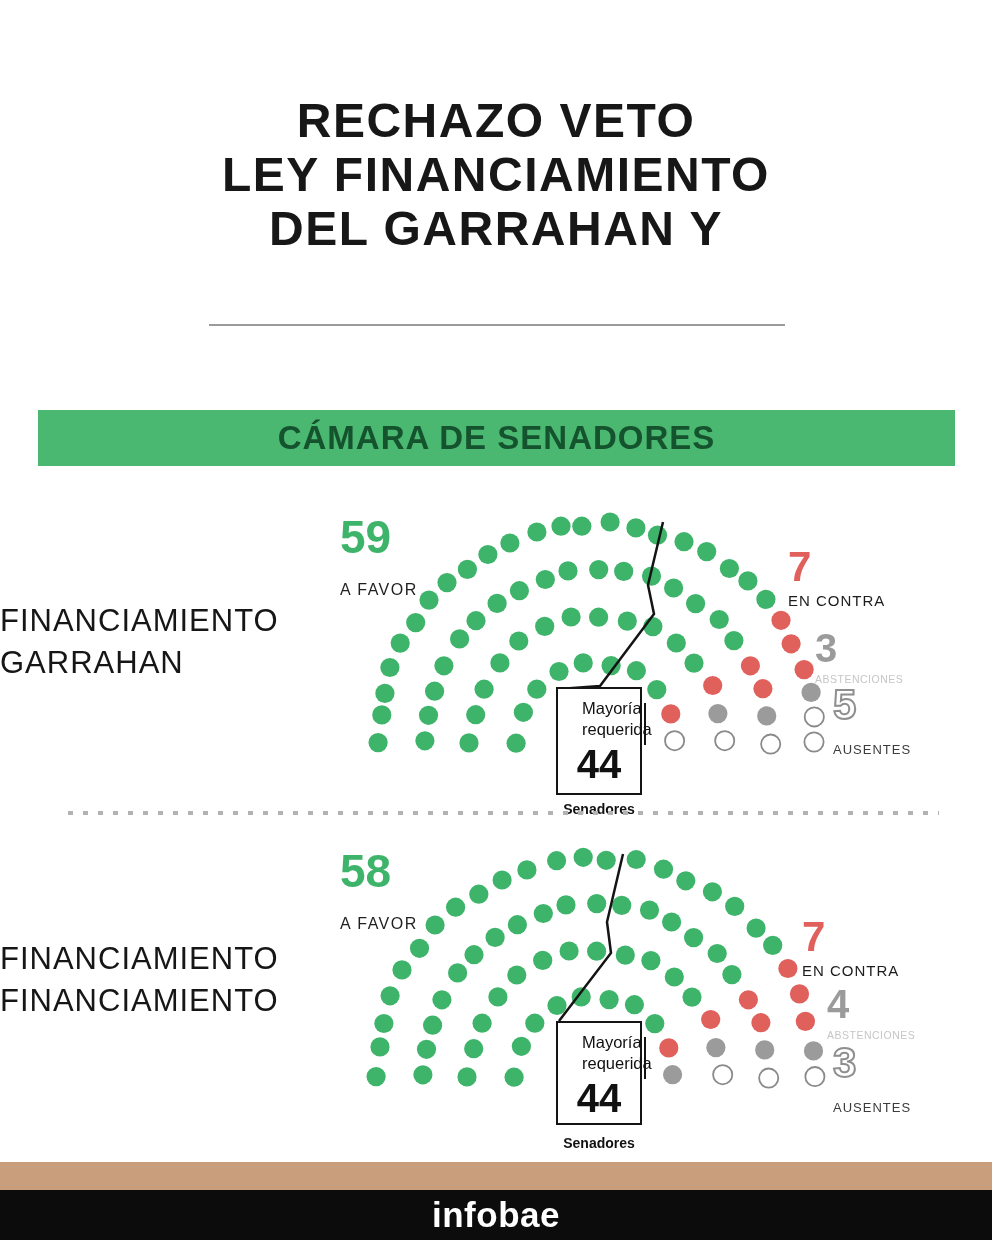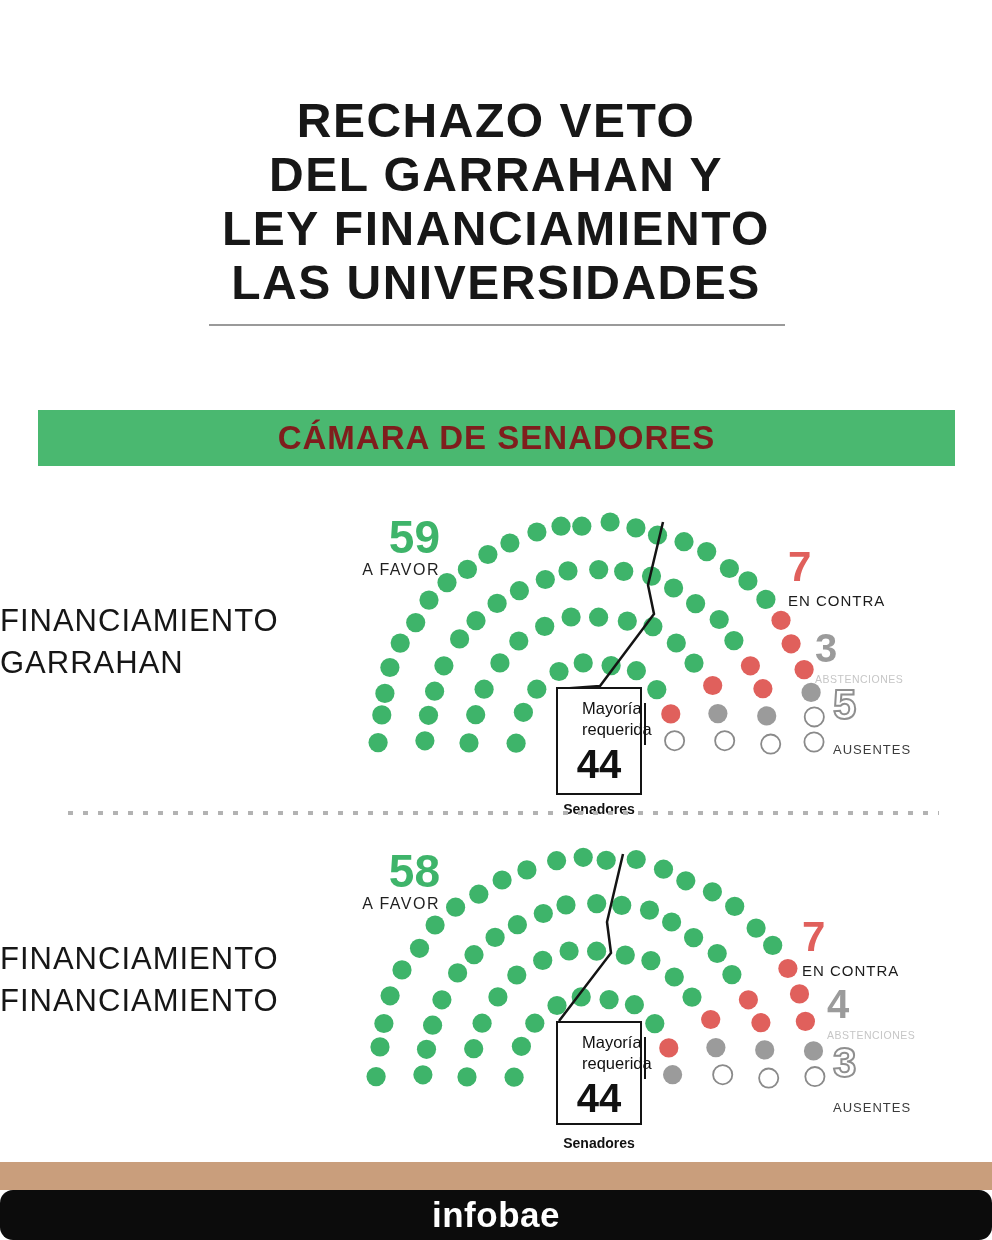--- a/index.html
+++ b/index.html
@@ -9,66 +9,65 @@
   
   .title{position:absolute;top:94px;left:0;width:992px;text-align:center;
          font-weight:800;font-size:48px;line-height:54px;letter-spacing:1.5px;color:#171717;}
   .title div{white-space:nowrap;}
   .title-rule{position:absolute;top:324px;left:209px;width:576px;height:2px;background:#9a9a9a;}
   .subtitle{position:absolute;top:338px;left:0;width:992px;text-align:center;
             font-size:30px;font-weight:400;letter-spacing:4px;color:#2b2b2b;}
 
   
   .banner{position:absolute;top:410px;left:38px;width:917px;height:56px;line-height:56px;
-          background:var(--c-banner,#4ab870);color:#7f1d1d;text-align:center;
+          background:var(--c-banner,#4ab870);color:#14532d;text-align:center;
           font-size:33px;font-weight:700;letter-spacing:1px;}
 
   
   .chart-name{position:absolute;left:0;width:335px;text-align:left;
               font-size:31px;font-weight:300;letter-spacing:1px;color:#161616;line-height:42px;}
   .stat{position:absolute;}
   .stat .num{font-weight:800;line-height:1;}
   .num-favor{font-size:46px;color:var(--c-favor,#3eb46a);}
   .num-contra{font-size:42px;color:var(--c-contra,#e0605c);}
   .num-abst{font-size:40px;color:var(--c-abst,#9b9b9b);}
   .num-ausente{font-size:42px;color:#ffffff;-webkit-text-stroke:2px var(--c-outline,#8f8f8f);
                text-shadow:0 0 1px var(--c-outline,#8f8f8f);}
-  .lab-dark{font-size:16px;letter-spacing:1.5px;color:#1f1f1f;margin-top:1px;}
+  .lab-dark{font-size:16px;letter-spacing:1.5px;color:#1f1f1f;margin-top:21px;}
   .lab-contra{font-size:15px;letter-spacing:1px;color:#1c1c1c;margin-top:4px;}
   .lab-faint{font-size:10.5px;letter-spacing:.5px;color:#c6c6c6;margin-top:5px;}
   .lab-ausente{font-size:13px;letter-spacing:1px;color:#3c3c3c;margin-top:16px;}
-  .stat.center{text-align:right;}
+  .stat.center{text-align:left;}
 
   .hemisvg{position:absolute;left:340px;width:520px;height:300px;pointer-events:none;}
 
   .majority-box{position:absolute;left:556px;width:86px;box-sizing:border-box;
                 background:#ffffff;border:2px solid #141414;text-align:center;padding-top:9px;}
   .majority-box .mline{font-size:16.5px;line-height:21px;color:#111;padding-left:24px;}
   .majority-box .mval{font-size:40px;font-weight:800;color:#111;margin-top:4px;line-height:1;}
   .majority-box .munit{font-size:14px;font-weight:700;color:#111;margin-top:17px;}
   .box-accent{position:absolute;right:-6px;top:14px;width:2px;height:42px;background:#141414;}
 
   .divider{position:absolute;top:811px;left:68px;width:871px;height:4px;
            background:repeating-linear-gradient(90deg,var(--c-divider,#b3b3b3) 0 5px,transparent 5px 15px);}
 
   
   .footer-tan{position:absolute;top:1162px;left:0;width:992px;height:28px;background:var(--c-tan,#c99e7c);}
   .footer-black{position:absolute;top:1190px;left:0;width:992px;height:50px;background:var(--c-footer,#0c0c0c);
-                color:#ffffff;text-align:center;line-height:50px;font-size:35px;font-weight:700;letter-spacing:.5px;border-radius:13px;}
+                color:#ffffff;text-align:center;line-height:50px;font-size:35px;font-weight:700;letter-spacing:.5px;}
 </style>
 </head>
 <body>
 
 <div class="page">
 
   <div class="title">
     <div>RECHAZO VETO</div>
+    <div>LEY FINANCIAMIENTO</div>
     <div>DEL GARRAHAN Y</div>
-    <div>LEY FINANCIAMIENTO</div>
-    <div>LAS UNIVERSIDADES</div>
   </div>
   <div class="title-rule"></div>
 
   <div class="banner">CÁMARA DE SENADORES</div>
 
   <div class="chart-name" style="top:600px;">
     <div>FINANCIAMIENTO</div>
     <div>GARRAHAN</div>
   </div>
 

